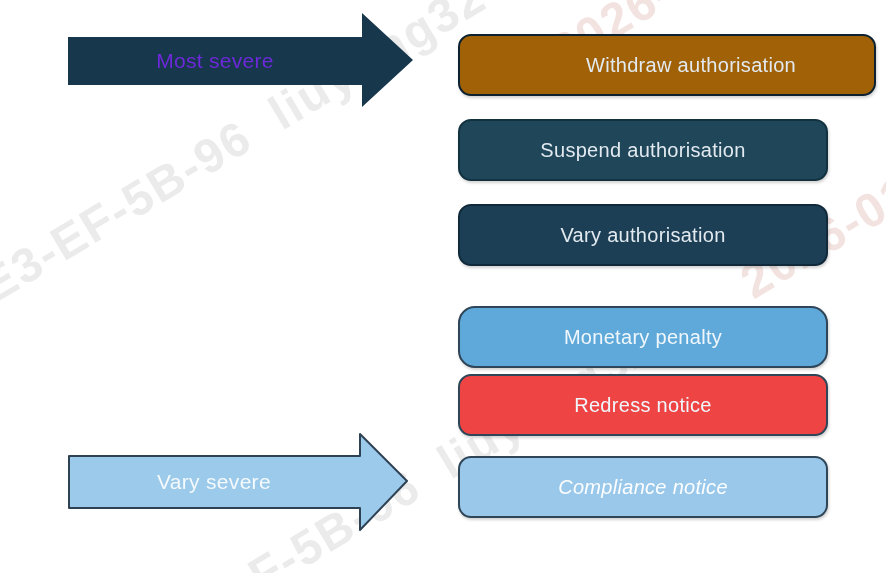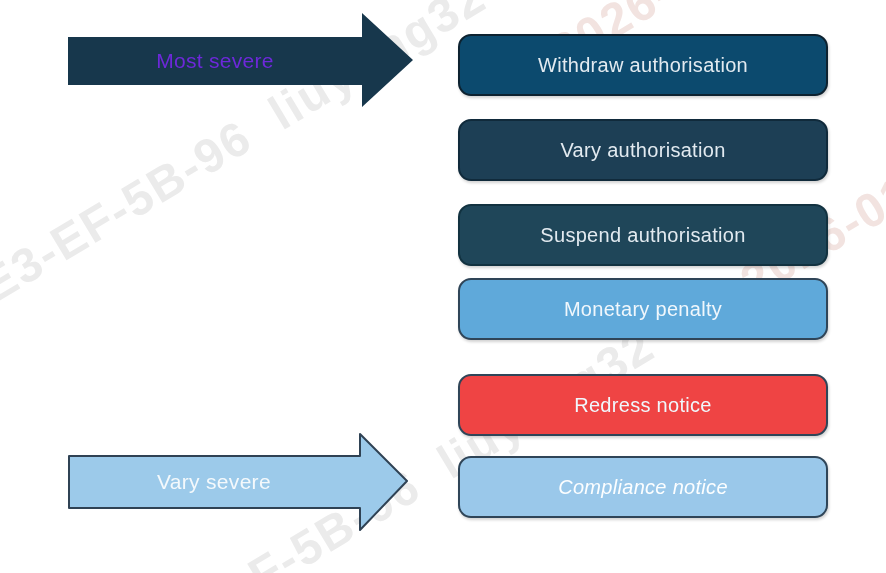--- a/index.html
+++ b/index.html
@@ -58,21 +58,21 @@
     display: flex;
     align-items: center;
     justify-content: center;
     font-size: 20px;
     letter-spacing: 0.3px;
     box-shadow: 1px 2px 3px rgba(0,0,0,0.18);
   }
   .box:nth-child(1) { top: 34px; }
   .box:nth-child(2) { top: 119px; }
   .box:nth-child(3) { top: 204px; }
-  .box:nth-child(4) { top: 278px; }
+  .box:nth-child(4) { top: 306px; border-radius: 17px; }
   .box:nth-child(5) { top: 374px; }
   .box:nth-child(6) { top: 456px; }
 </style>
 </head>
 <body>
 
 <div class="stage">
 
   <div class="watermark" id="wm-1" style="color: rgb(235, 235, 235);">E3-EF-5B-96  liuyong32</div>
   <div class="watermark" id="wm-2a" style="color: rgb(235, 235, 235);">F-5B-96  liuyong32</div>
@@ -87,28 +87,28 @@
   </div>
 
   <div class="arrow" id="arrow-least">
     <svg width="341" height="99" viewBox="0 0 341 99">
       <polygon id="arrow-least-poly" stroke-width="2" stroke-linejoin="round" points="1,23 292,23 292,1 339,48 292,97 292,75 1,75" fill="#9CCAEA" stroke="#2F4254"></polygon>
     </svg>
     <div class="arrow-label" style="color: rgb(244, 249, 252);">Vary severe</div>
   </div>
 
   <div id="boxes">
-      <div class="box" style="background: #0c4a6e; border-color: rgb(13, 34, 48);">
+      <div class="box" style="background: #a16207; border-color: rgb(13, 34, 48); padding-left: 48px;">
         <span style="color: rgb(226, 234, 240);">Withdraw authorisation</span>
+      </div>
+      <div class="box" style="background: rgb(31, 70, 89); border-color: rgb(18, 50, 64);">
+        <span style="color: rgb(226, 234, 240);">Suspend authorisation</span>
       </div>
       <div class="box" style="background: rgb(29, 63, 85); border-color: rgb(16, 42, 59);">
         <span style="color: rgb(226, 234, 240);">Vary authorisation</span>
-      </div>
-      <div class="box" style="background: rgb(31, 70, 89); border-color: rgb(18, 50, 64);">
-        <span style="color: rgb(226, 234, 240);">Suspend authorisation</span>
       </div>
       <div class="box" style="background: rgb(95, 169, 218); border-color: rgb(47, 69, 88);">
         <span style="color: rgb(240, 247, 252);">Monetary penalty</span>
       </div>
       <div class="box" style="background: #ef4444; border-color: rgb(47, 69, 88);">
         <span style="color: rgb(240, 247, 252);">Redress notice</span>
       </div>
       <div class="box" style="background: rgb(154, 200, 234); border-color: rgb(47, 69, 88); font-style: italic;">
         <span style="color: rgb(252, 254, 255);">Compliance notice</span>
       </div>

